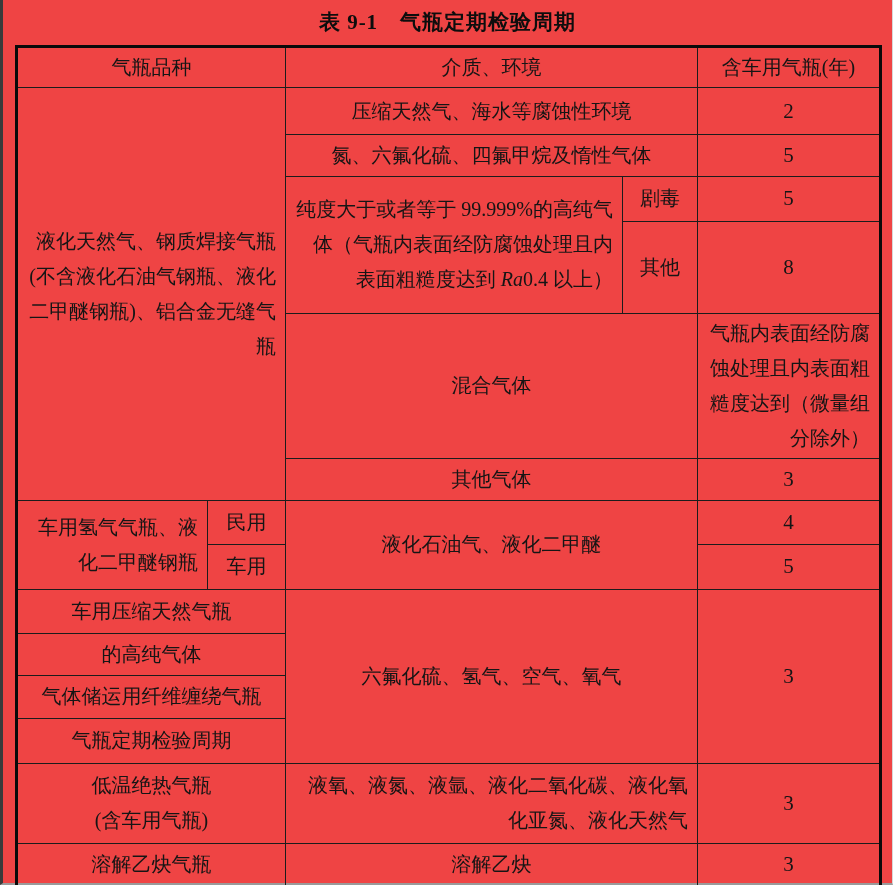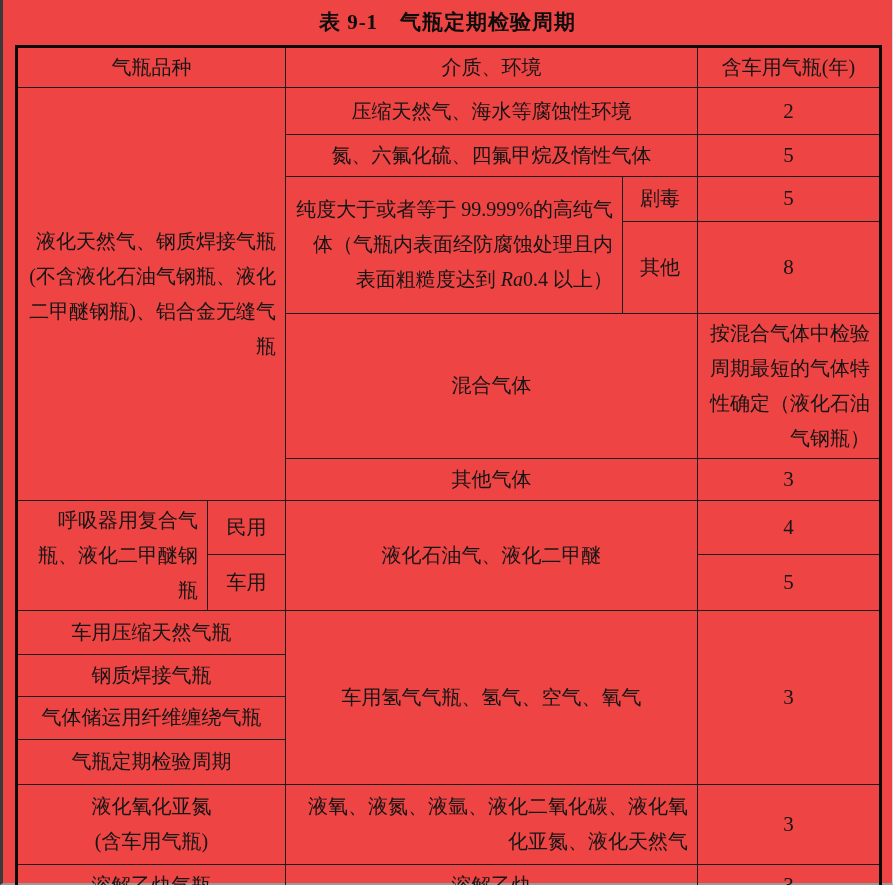--- a/index.html
+++ b/index.html
@@ -107,56 +107,56 @@
       <td rowspan="2" class="left"><span>纯度大于或者等于 99.999%的高纯气体（气瓶内表面经防腐蚀处理且内表面粗糙度达到 </span><span class="ital">Ra</span><span>0.4 以上）</span></td>
       <td>剧毒</td>
       <td class="num">5</td>
     </tr>
     <tr class="h-r4">
       <td>其他</td>
       <td class="num">8</td>
     </tr>
     <tr class="h-r5">
       <td colspan="2">混合气体</td>
-      <td class="left">按混合气体中检验周期最短的气体特性确定（液化石油气钢瓶）</td>
+      <td class="left">气瓶内表面经防腐蚀处理且内表面粗糙度达到（微量组分除外）</td>
     </tr>
     <tr class="h-r6">
       <td colspan="2">其他气体</td>
       <td class="num">3</td>
     </tr>
 
     <tr class="h-r7">
-      <td rowspan="2" class="left">呼吸器用复合气瓶、液化二甲醚钢瓶</td>
+      <td rowspan="2" class="left">车用氢气气瓶、液化二甲醚钢瓶</td>
       <td>民用</td>
       <td colspan="2" rowspan="2">液化石油气、液化二甲醚</td>
       <td class="num">4</td>
     </tr>
     <tr class="h-r8">
       <td>车用</td>
       <td class="num">5</td>
     </tr>
 
     <tr class="h-r9">
       <td colspan="2">车用压缩天然气瓶</td>
-      <td colspan="2" rowspan="4">车用氢气气瓶、氢气、空气、氧气</td>
+      <td colspan="2" rowspan="4">六氟化硫、氢气、空气、氧气</td>
       <td rowspan="4" class="num">3</td>
     </tr>
     <tr class="h-r10">
-      <td colspan="2">钢质焊接气瓶</td>
+      <td colspan="2">的高纯气体</td>
     </tr>
     <tr class="h-r11">
       <td colspan="2">气体储运用纤维缠绕气瓶</td>
     </tr>
     <tr class="h-r12">
       <td colspan="2">气瓶定期检验周期</td>
     </tr>
 
     <tr class="h-r13">
       <td colspan="2">
-        <div>液化氧化亚氮</div>
+        <div>低温绝热气瓶</div>
         <div>(含车用气瓶)</div>
       </td>
       <td colspan="2" class="left">液氧、液氮、液氩、液化二氧化碳、液化氧化亚氮、液化天然气</td>
       <td class="num">3</td>
     </tr>
 
     <tr class="h-r14">
       <td colspan="2">溶解乙炔气瓶</td>
       <td colspan="2">溶解乙炔</td>
       <td class="num">3</td>

